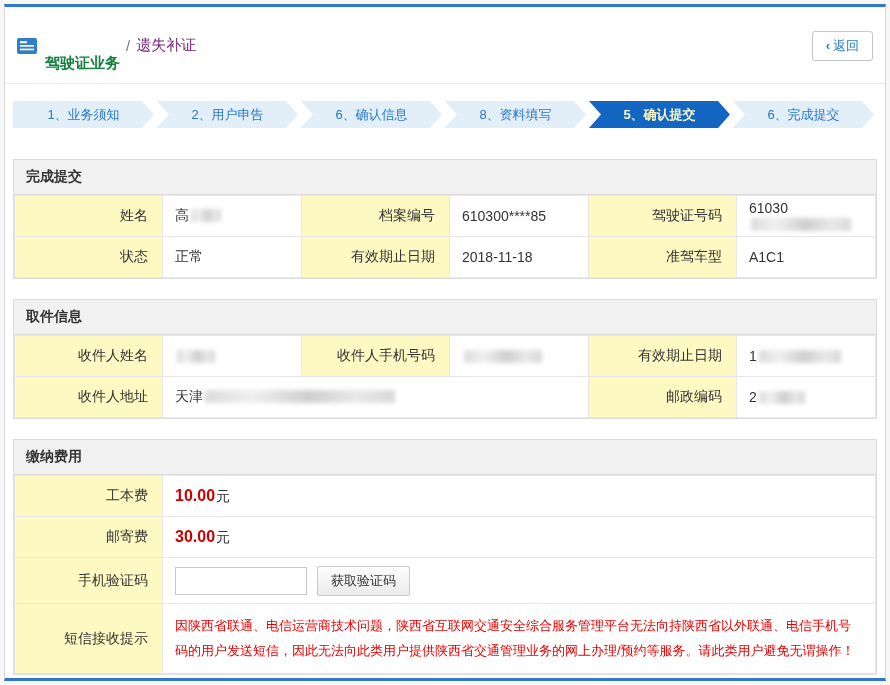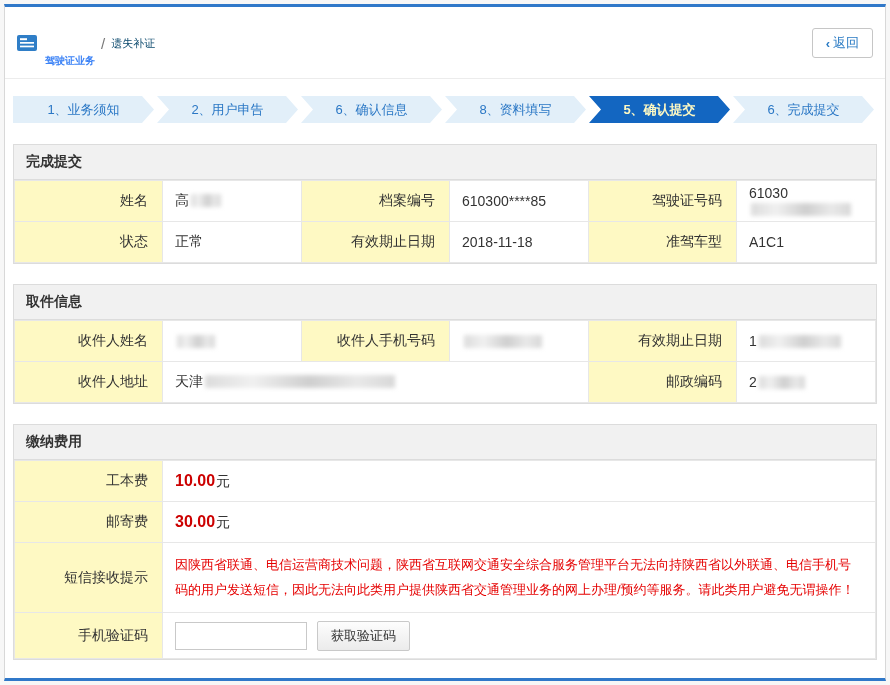--- a/index.html
+++ b/index.html
@@ -18,34 +18,34 @@
     overflow: hidden;
   }
   
   .header {
     display: flex; align-items: center;
     padding: 11px 12px 10px;
     border-bottom: 1px solid #ececec;
     background: #fff;
   }
   .title-icon { margin-right: 8px; display: inline-flex; }
-  .title-main { color: #3b82f6; font-weight: bold; font-size: 10px; margin-top: 36px; }
+  .title-main { color: #15803d; font-weight: bold; font-size: 15px; margin-top: 36px; }
   .title-sep  { color: #777; margin: 0 6px; font-size: 15px; }
-  .title-sub  { color: #0c4a6e; font-size: 11px; }
+  .title-sub  { color: #701a75; font-size: 15px; }
   .back-btn {
     margin-left: auto;
     border: 1px solid #c6c6c6; border-radius: 3px;
     background: #fff; color: #2a7bc4;
     font-size: 13px; padding: 5px 13px;
     cursor: pointer; display: inline-flex; align-items: center; gap: 3px;
     font-family: inherit;
   }
   .back-chevron { font-weight: bold; font-size: 13px; }
   
-  .steps { display: flex; margin: 17px 8px 21px; align-items: center; }
+  .steps { display: flex; margin: 17px 8px 31px; align-items: center; }
   .step {
     flex: 1; height: 27px; line-height: 27px;
     text-align: center; font-size: 13px;
     color: #2a77c5; background: #e2eff9;
     margin-right: 3px; cursor: pointer;
     clip-path: polygon(0 0, calc(100% - 12px) 0, 100% 50%, calc(100% - 12px) 100%, 0 100%, 12px 50%);
   }
   .step:first-child {
     clip-path: polygon(0 0, calc(100% - 12px) 0, 100% 50%, calc(100% - 12px) 100%, 0 100%);
   }
@@ -212,32 +212,32 @@
           <span class="price">10.00</span><span class="unit">元</span>
         </td>
       </tr>
       <tr>
         <td class="lbl">邮寄费</td>
         <td class="val">
           <span class="price">30.00</span><span class="unit">元</span>
         </td>
       </tr>
       <tr>
-        <td class="lbl">短信接收提示</td>
-        <td class="val notice-cell">
-          <div class="notice">因陕西省联通、电信运营商技术问题，陕西省互联网交通安全综合服务管理平台无法向持陕西省以外联通、电信手机号码的用户发送短信，因此无法向此类用户提供陕西省交通管理业务的网上办理/预约等服务。请此类用户避免无谓操作！</div>
-        </td>
-      </tr>
-      <tr>
         <td class="lbl">手机验证码</td>
         <td class="val" style="height:46px">
           <input type="text" class="code-input" value="" style="">
           <button class="code-btn">获取验证码</button>
         </td>
       </tr>
+      <tr>
+        <td class="lbl">短信接收提示</td>
+        <td class="val notice-cell">
+          <div class="notice">因陕西省联通、电信运营商技术问题，陕西省互联网交通安全综合服务管理平台无法向持陕西省以外联通、电信手机号码的用户发送短信，因此无法向此类用户提供陕西省交通管理业务的网上办理/预约等服务。请此类用户避免无谓操作！</div>
+        </td>
+      </tr>
     </tbody>
       </table>
   </div>
 
   <div class="actions">
     <button class="btn-primary">上一步</button>
     <button class="btn-primary">完成</button>
   </div>
 
 </div>

